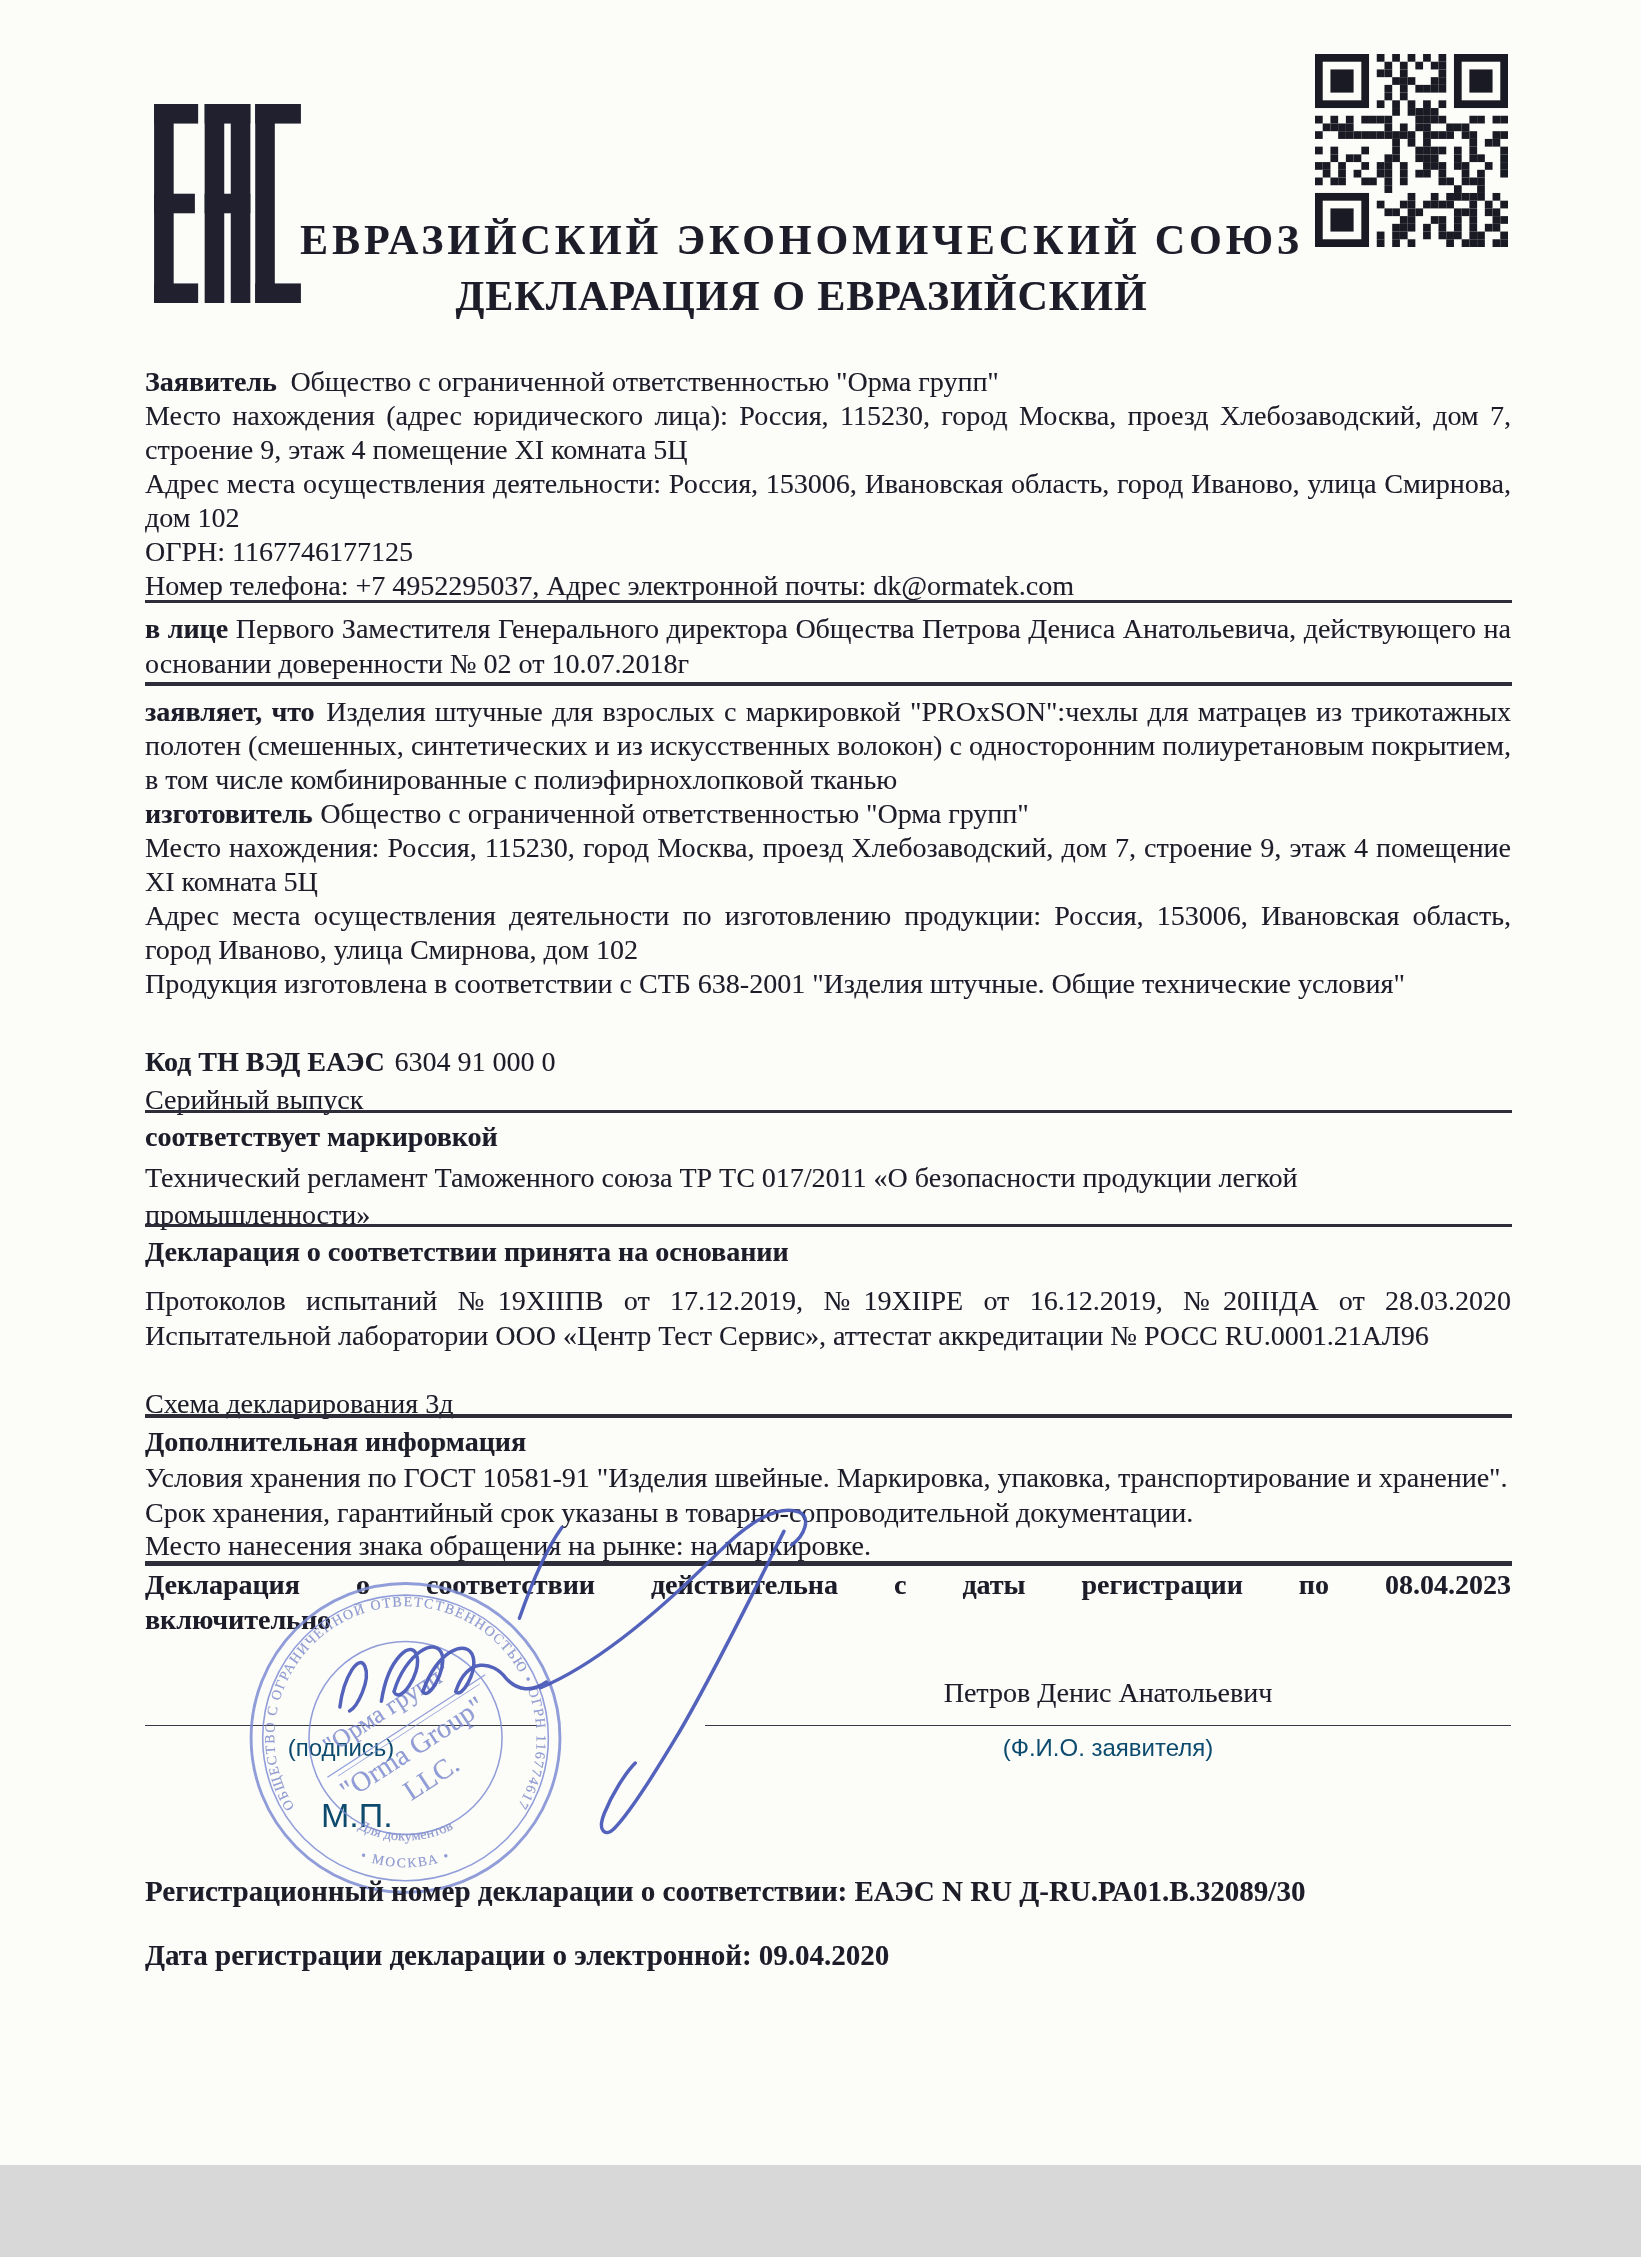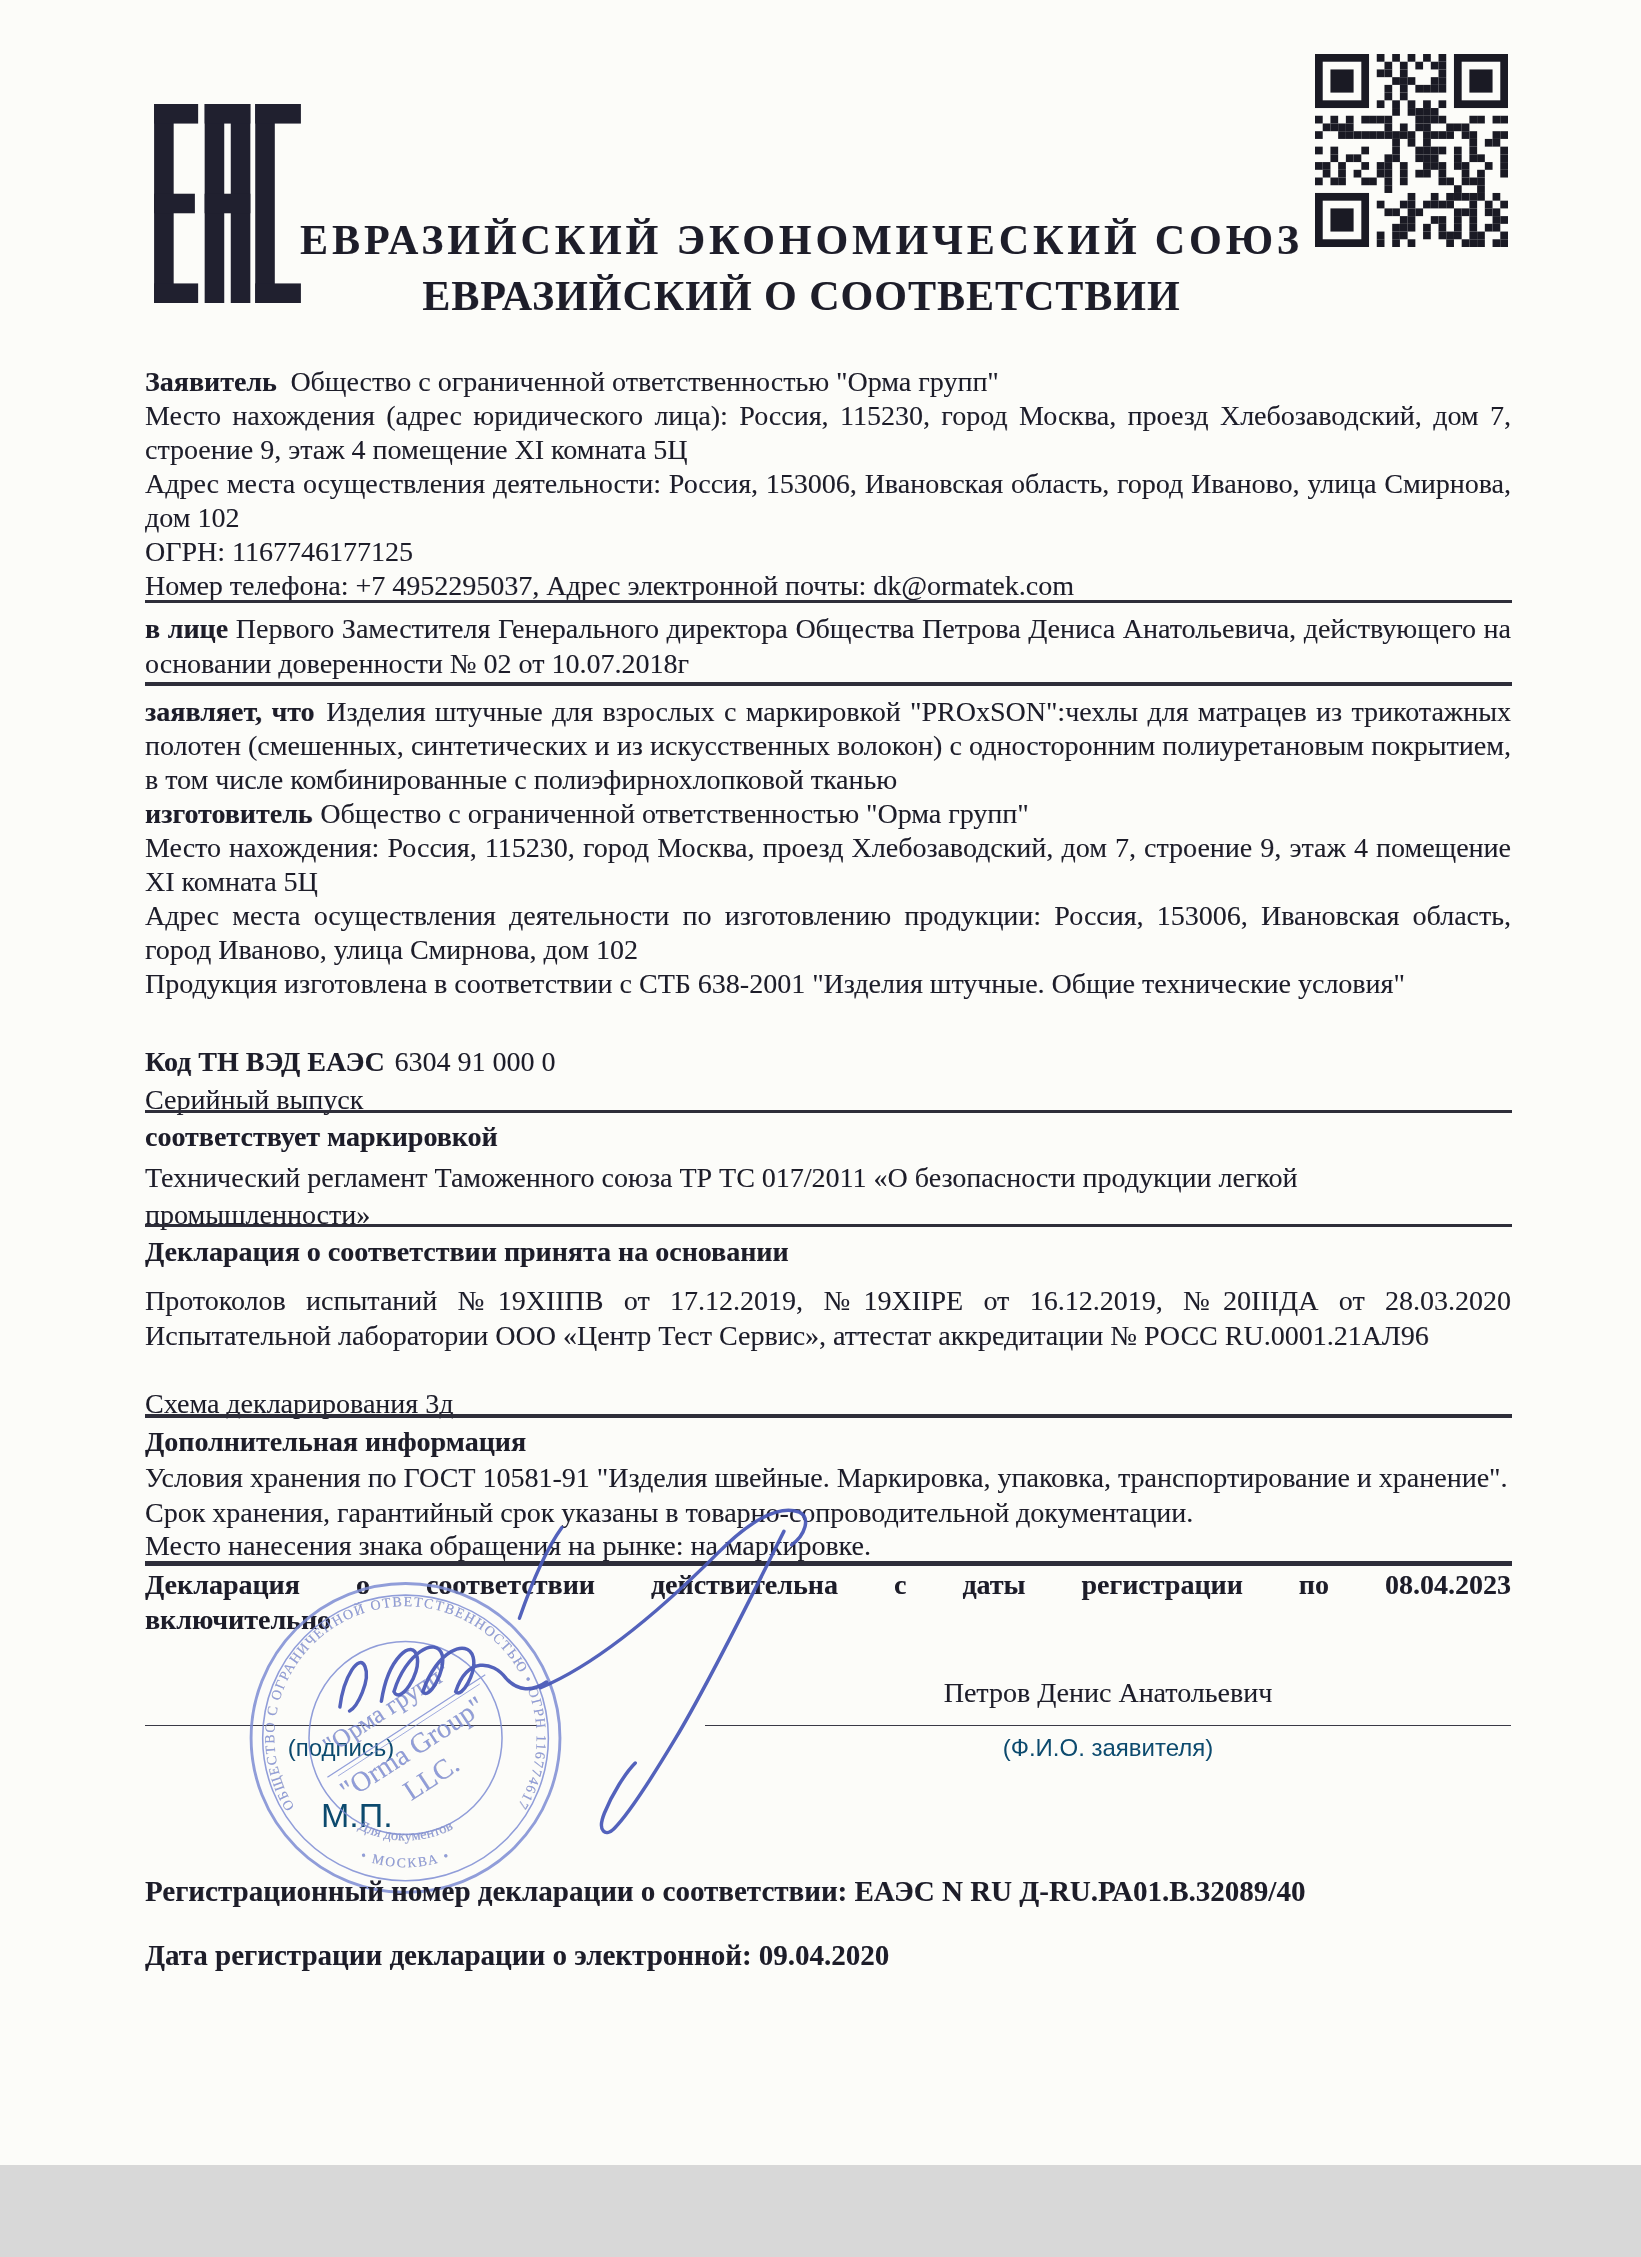--- a/index.html
+++ b/index.html
@@ -263,21 +263,21 @@
       <rect x="144" y="0" width="56" height="56" fill="#1a1a24"></rect>
       <rect x="152" y="8" width="40" height="40" fill="#fcfcf9"></rect>
       <rect x="160" y="16" width="24" height="24" fill="#1a1a24"></rect>
       <rect x="0" y="144" width="56" height="56" fill="#1a1a24"></rect>
       <rect x="8" y="152" width="40" height="40" fill="#fcfcf9"></rect>
       <rect x="16" y="160" width="24" height="24" fill="#1a1a24"></rect>
     </svg>
 
   <div class="abs center" style="left:116px;top:212px;width:1371px">
     <div class="title-line" style="letter-spacing:3.9px">ЕВРАЗИЙСКИЙ ЭКОНОМИЧЕСКИЙ СОЮЗ</div>
-    <div class="title-line" style="letter-spacing:1px">ЕВРАЗИЙСКИЙ О СООТВЕТСТВИИ</div>
+    <div class="title-line" style="letter-spacing:1px">ДЕКЛАРАЦИЯ О ЕВРАЗИЙСКИЙ</div>
   </div>
 
   <div class="sec" style="top:365px">
     <p><span class="b" style="margin-right:13.5px">Заявитель</span><span>Общество с ограниченной ответственностью "Орма групп"</span></p>
     <p class="just">Место нахождения (адрес юридического лица): Россия, 115230, город Москва, проезд Хлебозаводский, дом 7, строение 9, этаж 4 помещение XI комната 5Ц</p>
     <p class="just">Адрес места осуществления деятельности: Россия, 153006, Ивановская область, город Иваново, улица Смирнова, дом 102</p>
     <p>ОГРН: 1167746177125</p>
     <p>Номер телефона: +7 4952295037, Адрес электронной почты: dk@ormatek.com</p>
   </div>
 
@@ -378,21 +378,21 @@
       <path d="M352,1768 C356,1736 372,1712 378,1726 C384,1740 370,1768 362,1772"></path>
       <path d="M395,1762 C402,1716 428,1696 432,1716 C436,1734 414,1766 408,1752 C420,1712 452,1694 458,1714 C462,1730 444,1762 438,1752 C452,1710 484,1696 490,1716 C494,1732 478,1760 472,1752 C484,1716 510,1720 524,1738 C536,1752 552,1752 566,1742"></path>
       <path d="M560,1748 C622,1722 690,1662 744,1608 C776,1576 806,1558 828,1566 C840,1572 834,1590 820,1600"></path>
       <path d="M812,1586 C780,1650 736,1740 700,1800 C676,1840 652,1878 636,1894 C628,1902 618,1898 626,1878 C634,1858 648,1836 658,1826"></path>
       <path d="M538,1676 C552,1636 566,1604 582,1582"></path>
     </g>
   </svg>
 
   <div class="sec b" style="top:1874px;font-size:29px">
     <span>Регистрационный номер декларации о соответствии:</span>
-    <span>ЕАЭС N RU Д-RU.РА01.В.32089/40</span>
+    <span>ЕАЭС N RU Д-RU.РА01.В.32089/30</span>
   </div>
   <div class="sec b" style="top:1938px;font-size:29px">
     <span>Дата регистрации декларации о электронной:</span>
     <span>09.04.2020</span>
   </div>
 
 </div>
 
 
 </body></html>

